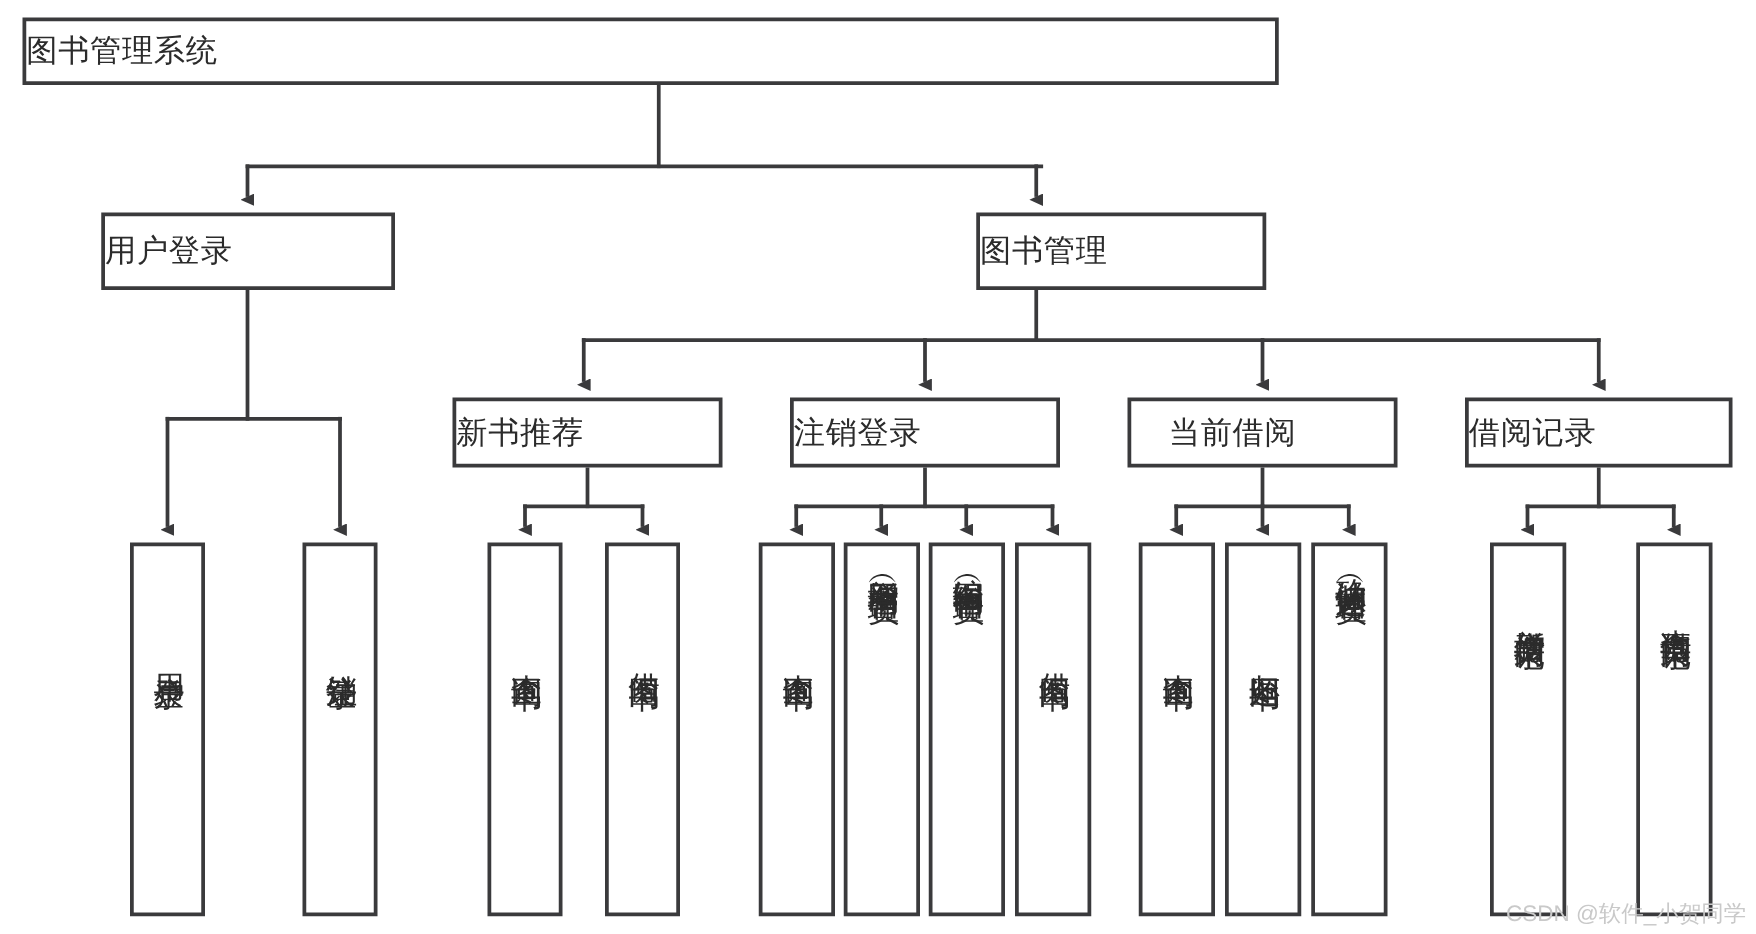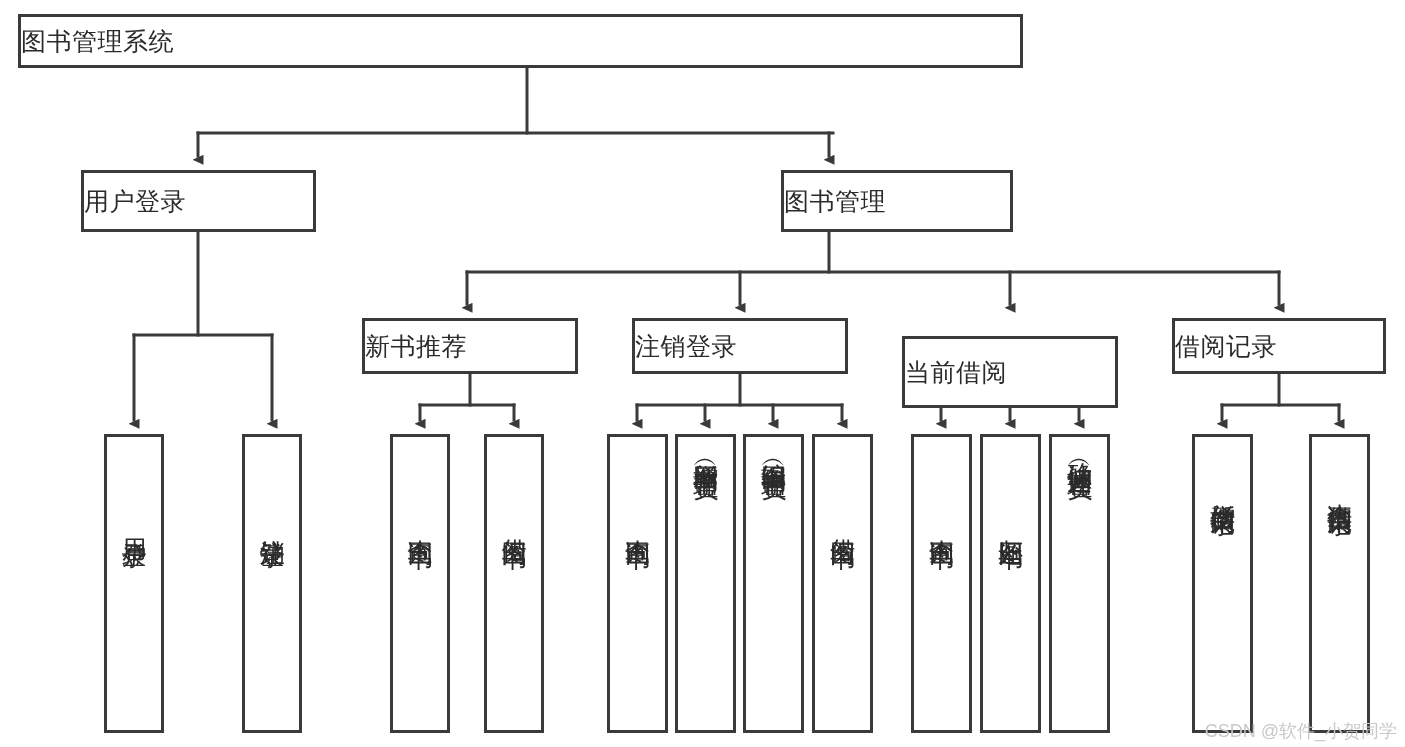--- a/index.html
+++ b/index.html
@@ -119,21 +119,21 @@
   <div class="node h-node" style="left:734px;top:170px;width:232px;height:62px;margin-left:47px;">
     <span class="lbl">图书管理</span>
   </div>
 
   <div class="node h-node" style="left:362px;top:318px;width:216px;height:56px;">
     <span class="lbl">新书推荐</span>
   </div>
   <div class="node h-node" style="left:632px;top:318px;width:216px;height:56px;">
     <span class="lbl">注销登录</span>
   </div>
-  <div class="node h-node" style="left:902px;top:336px;width:216px;height:72px;">
+  <div class="node h-node" style="left:902px;top:318px;width:216px;height:56px;padding-left:30px;">
     <span class="lbl">当前借阅</span>
   </div>
   <div class="node h-node" style="left:1172px;top:318px;width:214px;height:56px;">
     <span class="lbl">借阅记录</span>
   </div>
 
   <div class="node leaf mid" style="left:104px;top:434px;width:60px;height:299px;">
     <span class="lbl">用户登录</span>
   </div>
   <div class="node leaf mid" style="left:242px;top:434px;width:60px;height:299px;">

